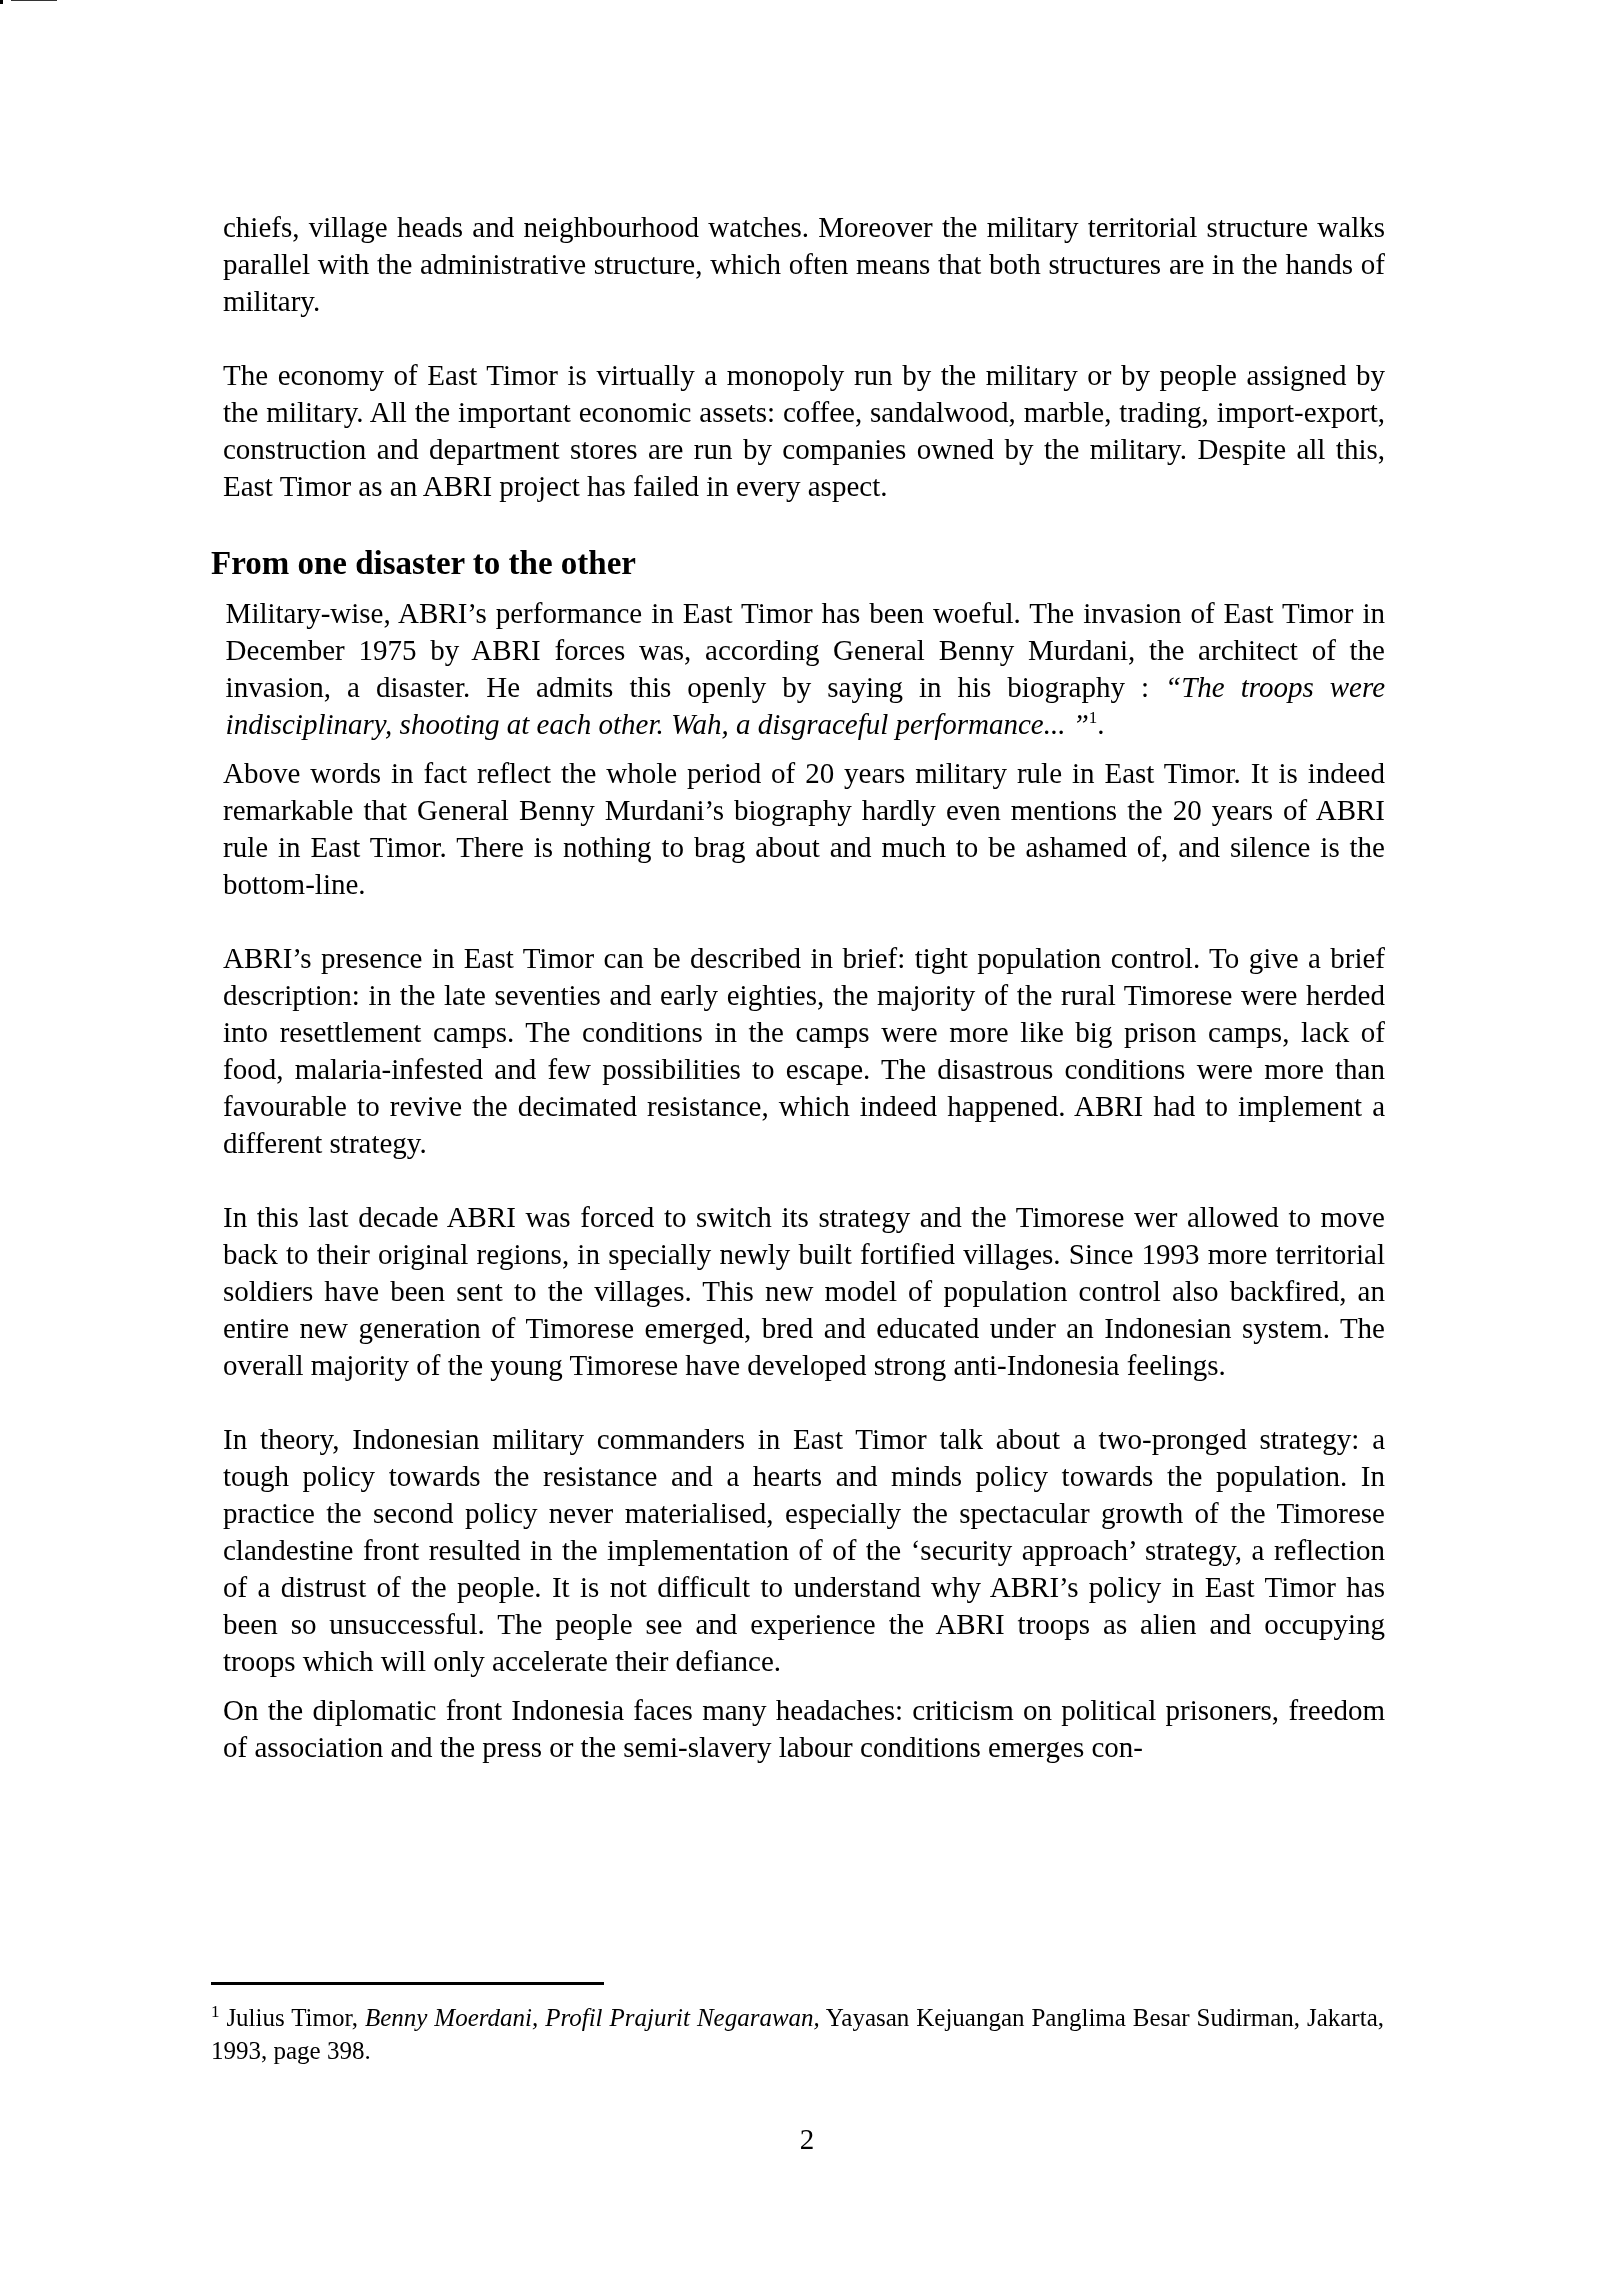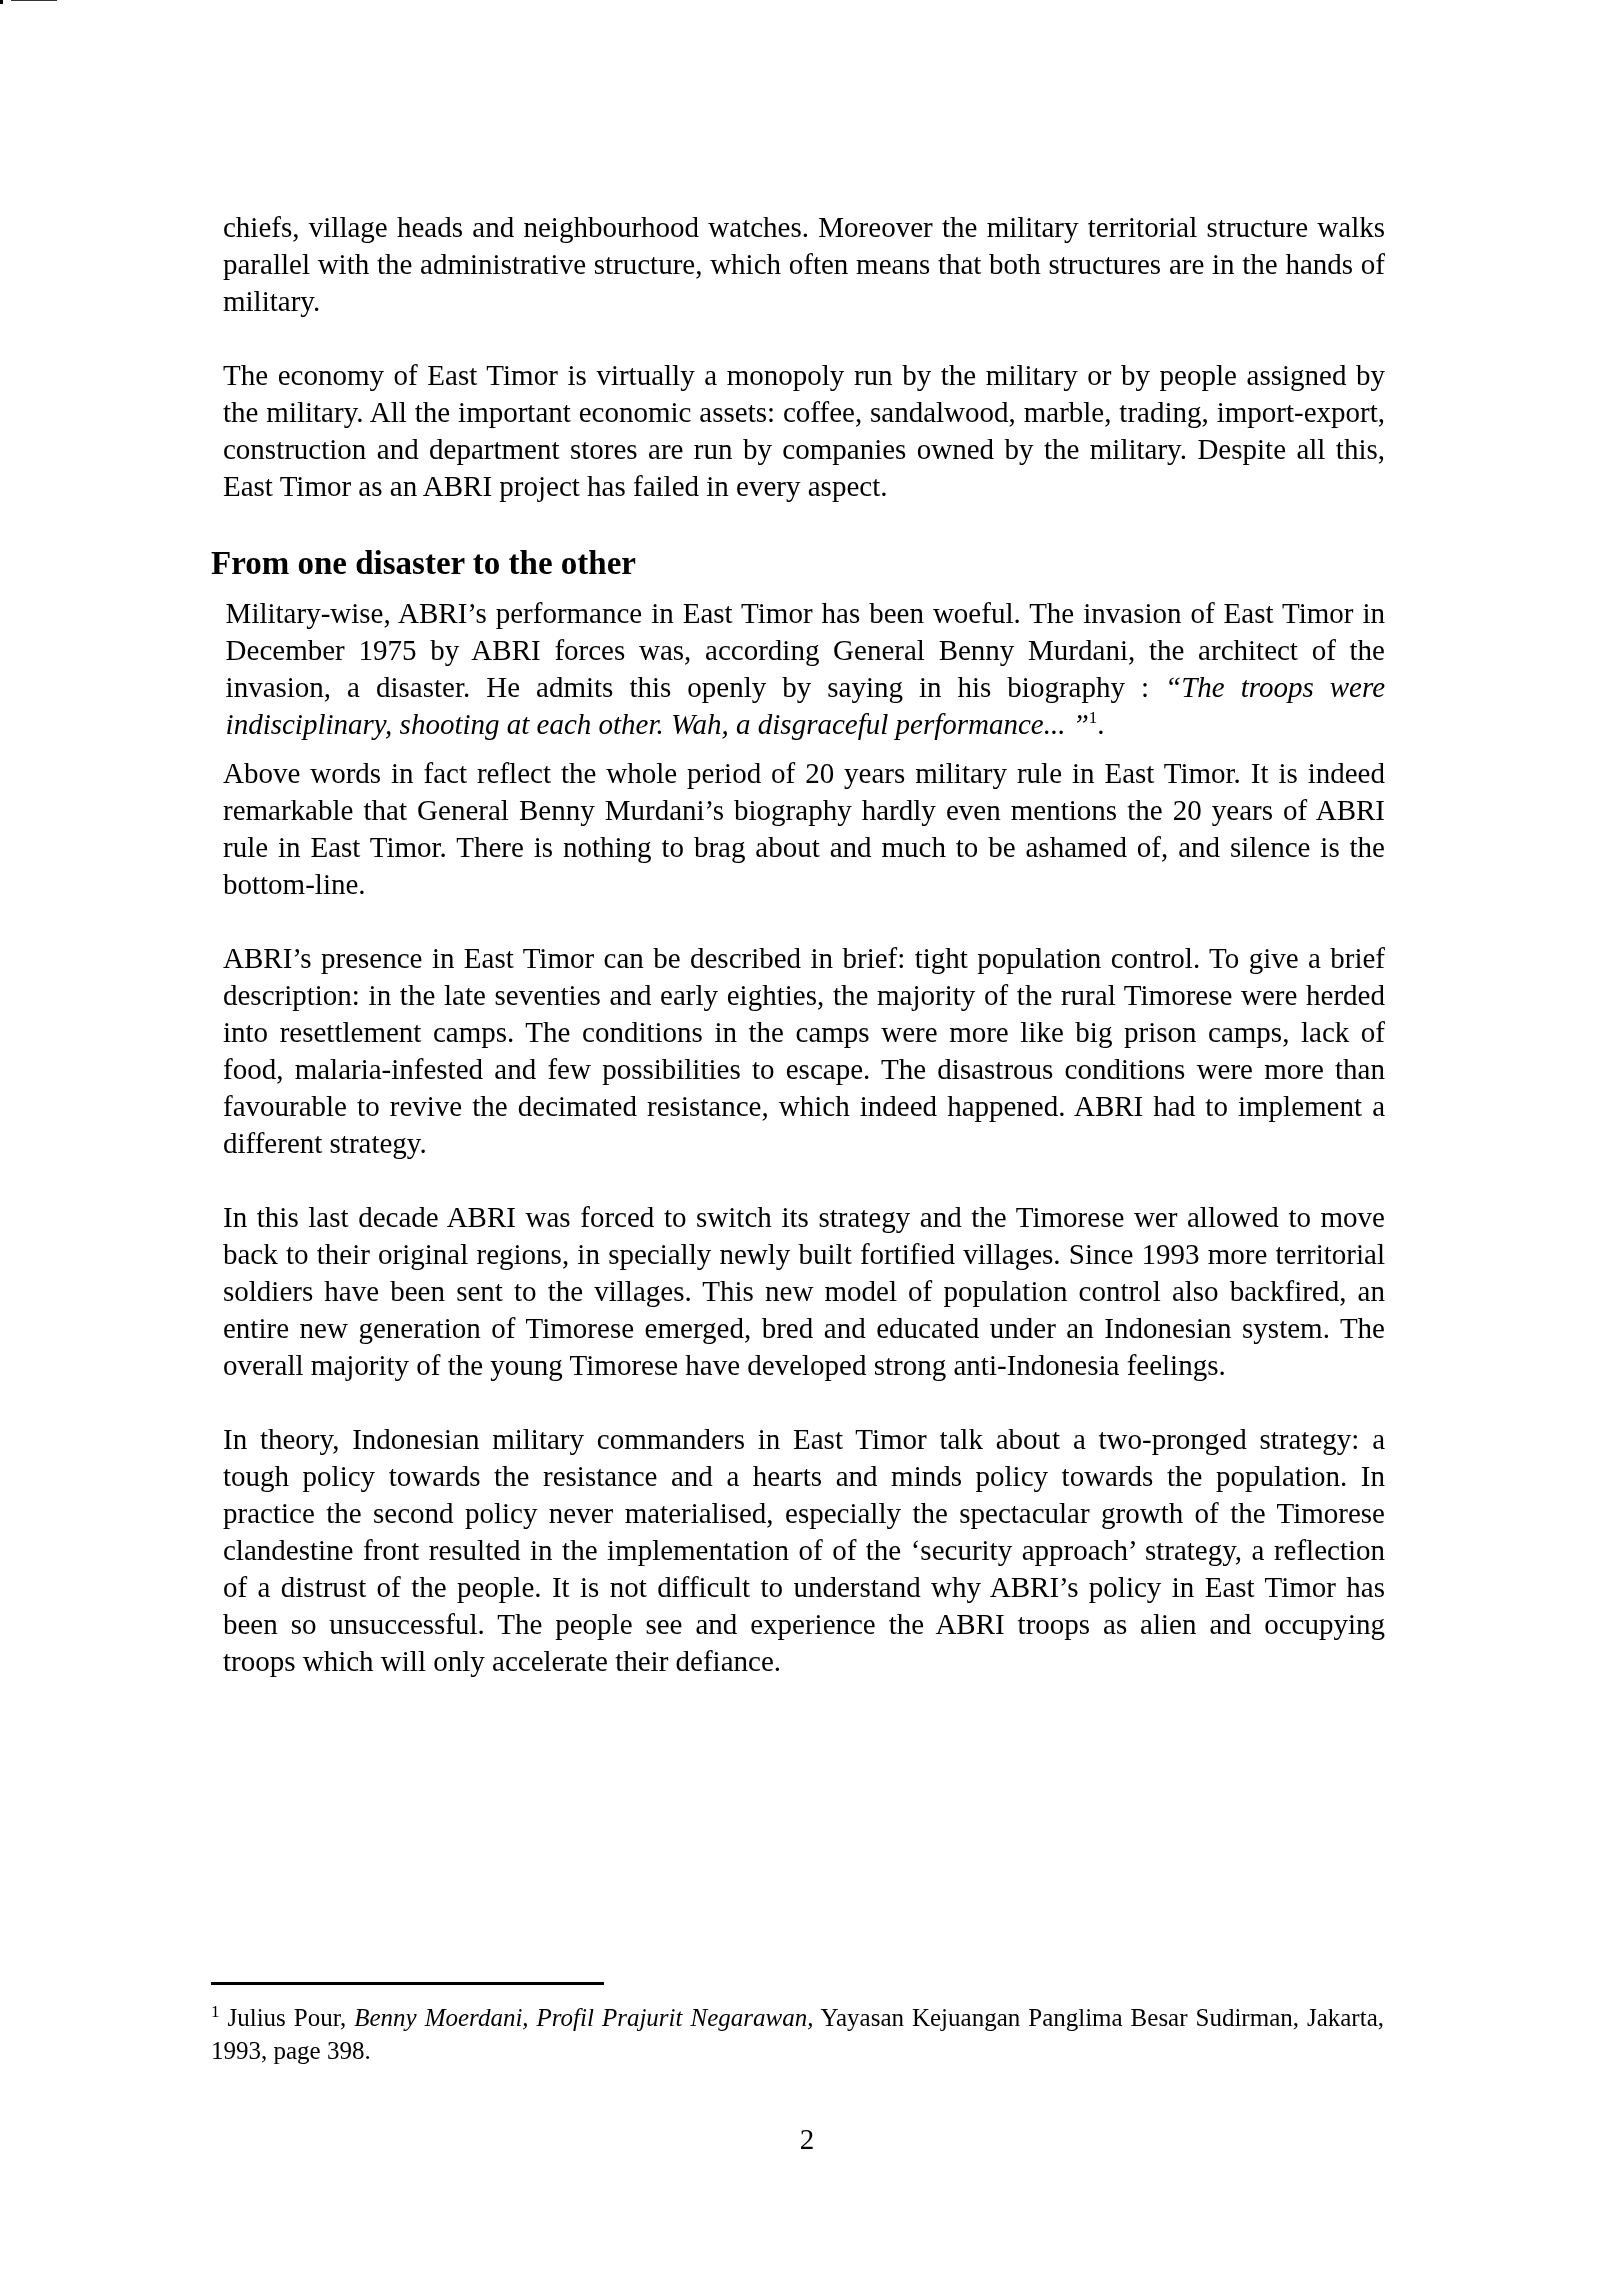--- a/index.html
+++ b/index.html
@@ -32,19 +32,20 @@
   <p>chiefs, village heads and neighbourhood watches. Moreover the military territorial structure walks parallel with the administrative structure, which often means that both structures are in the hands of military.</p>
   <p class="gap">The economy of East Timor is virtually a monopoly run by the military or by people assigned by the military. All the important economic assets: coffee, sandalwood, marble, trading, import-export, construction and department stores are run by companies owned by the military. Despite all this, East Timor as an ABRI project has failed in every aspect.</p>
 
   <h2>From one disaster to the other</h2>
   <p class="indent1"><span>Military-wise, ABRI’s performance in East Timor has been woeful. The invasion of East Timor in December 1975 by ABRI forces was, according General Benny Murdani, the architect of the invasion, a disaster. He  admits this openly by saying in his biography : </span><i>“The troops were indisciplinary, shooting at each other. Wah, a disgraceful performance... ”</i><sup>1</sup><span>.</span></p>
   <p>Above words in fact reflect the whole period of 20 years military rule in East Timor.  It is indeed remarkable that General Benny Murdani’s biography hardly even mentions the 20 years of ABRI rule in East Timor. There is nothing to brag about and much to be ashamed of, and silence is the bottom-line.</p>
   <p class="gap">ABRI’s presence in East Timor can be described in brief: tight population control. To give a brief description: in the late seventies and early eighties, the majority of the rural Timorese were herded into resettlement camps. The conditions in the camps were more like big prison camps, lack of food, malaria-infested and few possibilities to escape. The disastrous conditions  were more than  favourable to revive the decimated resistance, which indeed happened. ABRI had to implement a different strategy.</p>
   <p class="gap">In this last decade ABRI was forced to switch its strategy and the Timorese wer allowed to move back to their original regions,  in specially newly built fortified villages. Since 1993 more territorial soldiers have been sent to the villages. This new model of population control also backfired, an entire new generation of Timorese emerged, bred and educated under an Indonesian system. The overall majority of the young Timorese have developed strong anti-Indonesia feelings.</p>
   <p class="gap">In theory, Indonesian military commanders in East Timor talk about a two-pronged strategy: a tough policy towards the resistance and a hearts and minds policy towards the population. In practice the second policy never materialised, especially the spectacular growth of the Timorese clandestine front resulted in the implementation of of the ‘security approach’ strategy, a reflection of  a distrust of the people. It is not difficult to understand why ABRI’s policy in East Timor has been so unsuccessful. The people see and experience the ABRI troops as alien and occupying troops which will only accelerate their defiance.</p>
 
+  <p>On the diplomatic front Indonesia faces many headaches: criticism on political prisoners, freedom of association and the press or the semi-slavery labour conditions emerges con-</p>
 </div>
 
 <div class="footnote-rule"></div>
-<div class="footnote"><sup>1</sup><span> Julius Pour, </span><i>Benny Moerdani, Profil Prajurit Negarawan,</i><span> Yayasan Kejuangan Panglima Besar Sudirman, Jakarta, 1993, page 398.</span></div>
+<div class="footnote"><sup>1</sup><span> Julius Timor, </span><i>Benny Moerdani, Profil Prajurit Negarawan,</i><span> Yayasan Kejuangan Panglima Besar Sudirman, Jakarta, 1993, page 398.</span></div>
 
 <div class="page-number">2</div>
 
 
 </body></html>

